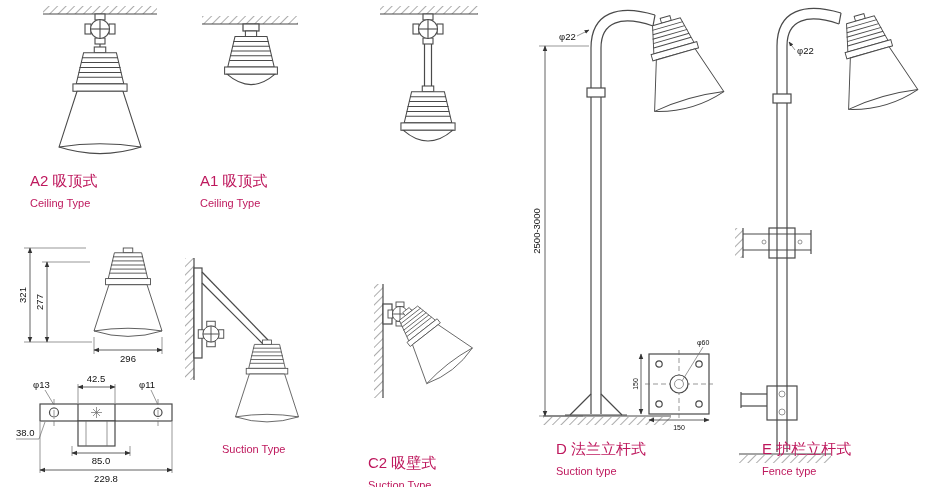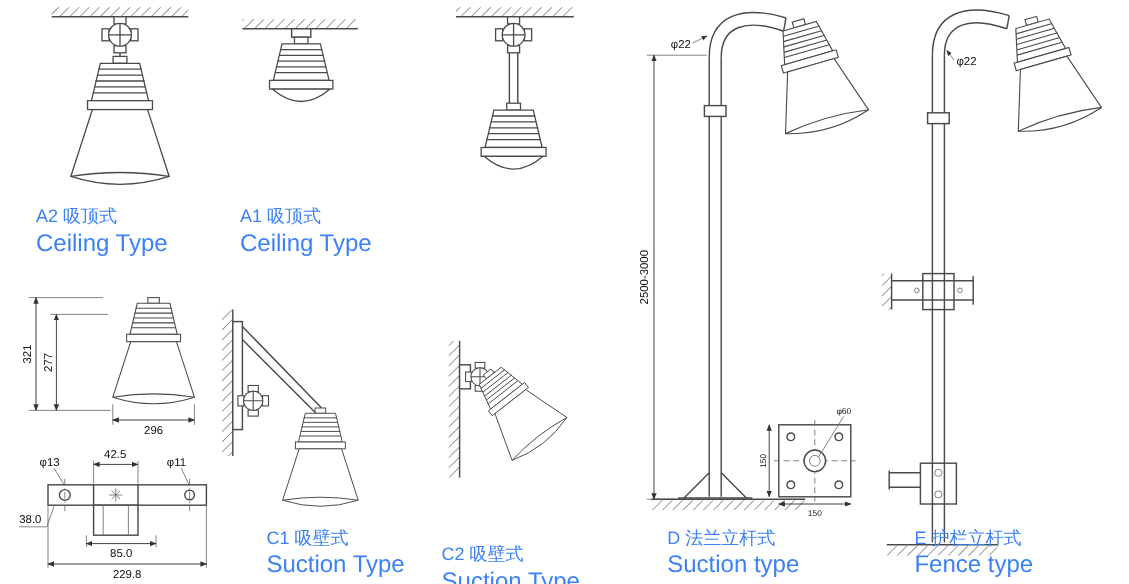--- a/index.html
+++ b/index.html
@@ -1,22 +1,22 @@
 <!DOCTYPE html>
 <html><head>
 <meta charset="utf-8">
 <style>
   *{margin:0;padding:0;box-sizing:border-box}
   html,body{width:941px;height:487px}
   body{background:#fff;font-family:"Liberation Sans",sans-serif;position:relative;overflow:hidden}
   .stage{position:absolute;left:0;top:0;width:941px;height:487px;background:#fff}
   .fig{position:absolute}
-  .fig-label{position:absolute;color:#3b82f6}
+  .fig-label{position:absolute;color:#be185d}
   .fig-label .l1{font-size:15px;line-height:22px;white-space:nowrap}
-  .fig-label .l2{font-size:20px;line-height:22px;white-space:nowrap}
+  .fig-label .l2{font-size:11px;line-height:22px;white-space:nowrap}
   svg .ln{stroke:#4a4a4a;stroke-width:1.2;fill:none}
   svg .lnf{stroke:#4a4a4a;stroke-width:1.2;fill:#fff}
   svg .thin{stroke:#6b6b6b;stroke-width:0.7;fill:none}
   svg .dimln{stroke:#3a3a3a;stroke-width:0.8;fill:none}
   svg text.dim{font-family:"Liberation Sans",sans-serif;font-size:9.5px;fill:#111;stroke:none}
   svg text.dims{font-family:"Liberation Sans",sans-serif;font-size:7px;fill:#111;stroke:none}
 </style>
 </head>
 <body>
 
@@ -224,21 +224,20 @@
     <div class="l1">A2 吸顶式</div>
     <div class="l2">Ceiling Type</div>
   </div>
   <div class="fig-label" style="left:200px;top:170px">
     <div class="l1">A1 吸顶式</div>
     <div class="l2">Ceiling Type</div>
   </div>
   <div class="fig-label" style="left:360px;top:170px">
   </div>
   <div class="fig-label" style="left:222px;top:438px">
-    <div class="l1">C1 吸壁式</div>
     <div class="l2">Suction Type</div>
   </div>
   <div class="fig-label" style="left:368px;top:452px">
     <div class="l1">C2 吸壁式</div>
     <div class="l2">Suction Type</div>
   </div>
   <div class="fig-label" style="left:556px;top:438px">
     <div class="l1">D 法兰立杆式</div>
     <div class="l2">Suction type</div>
   </div>

